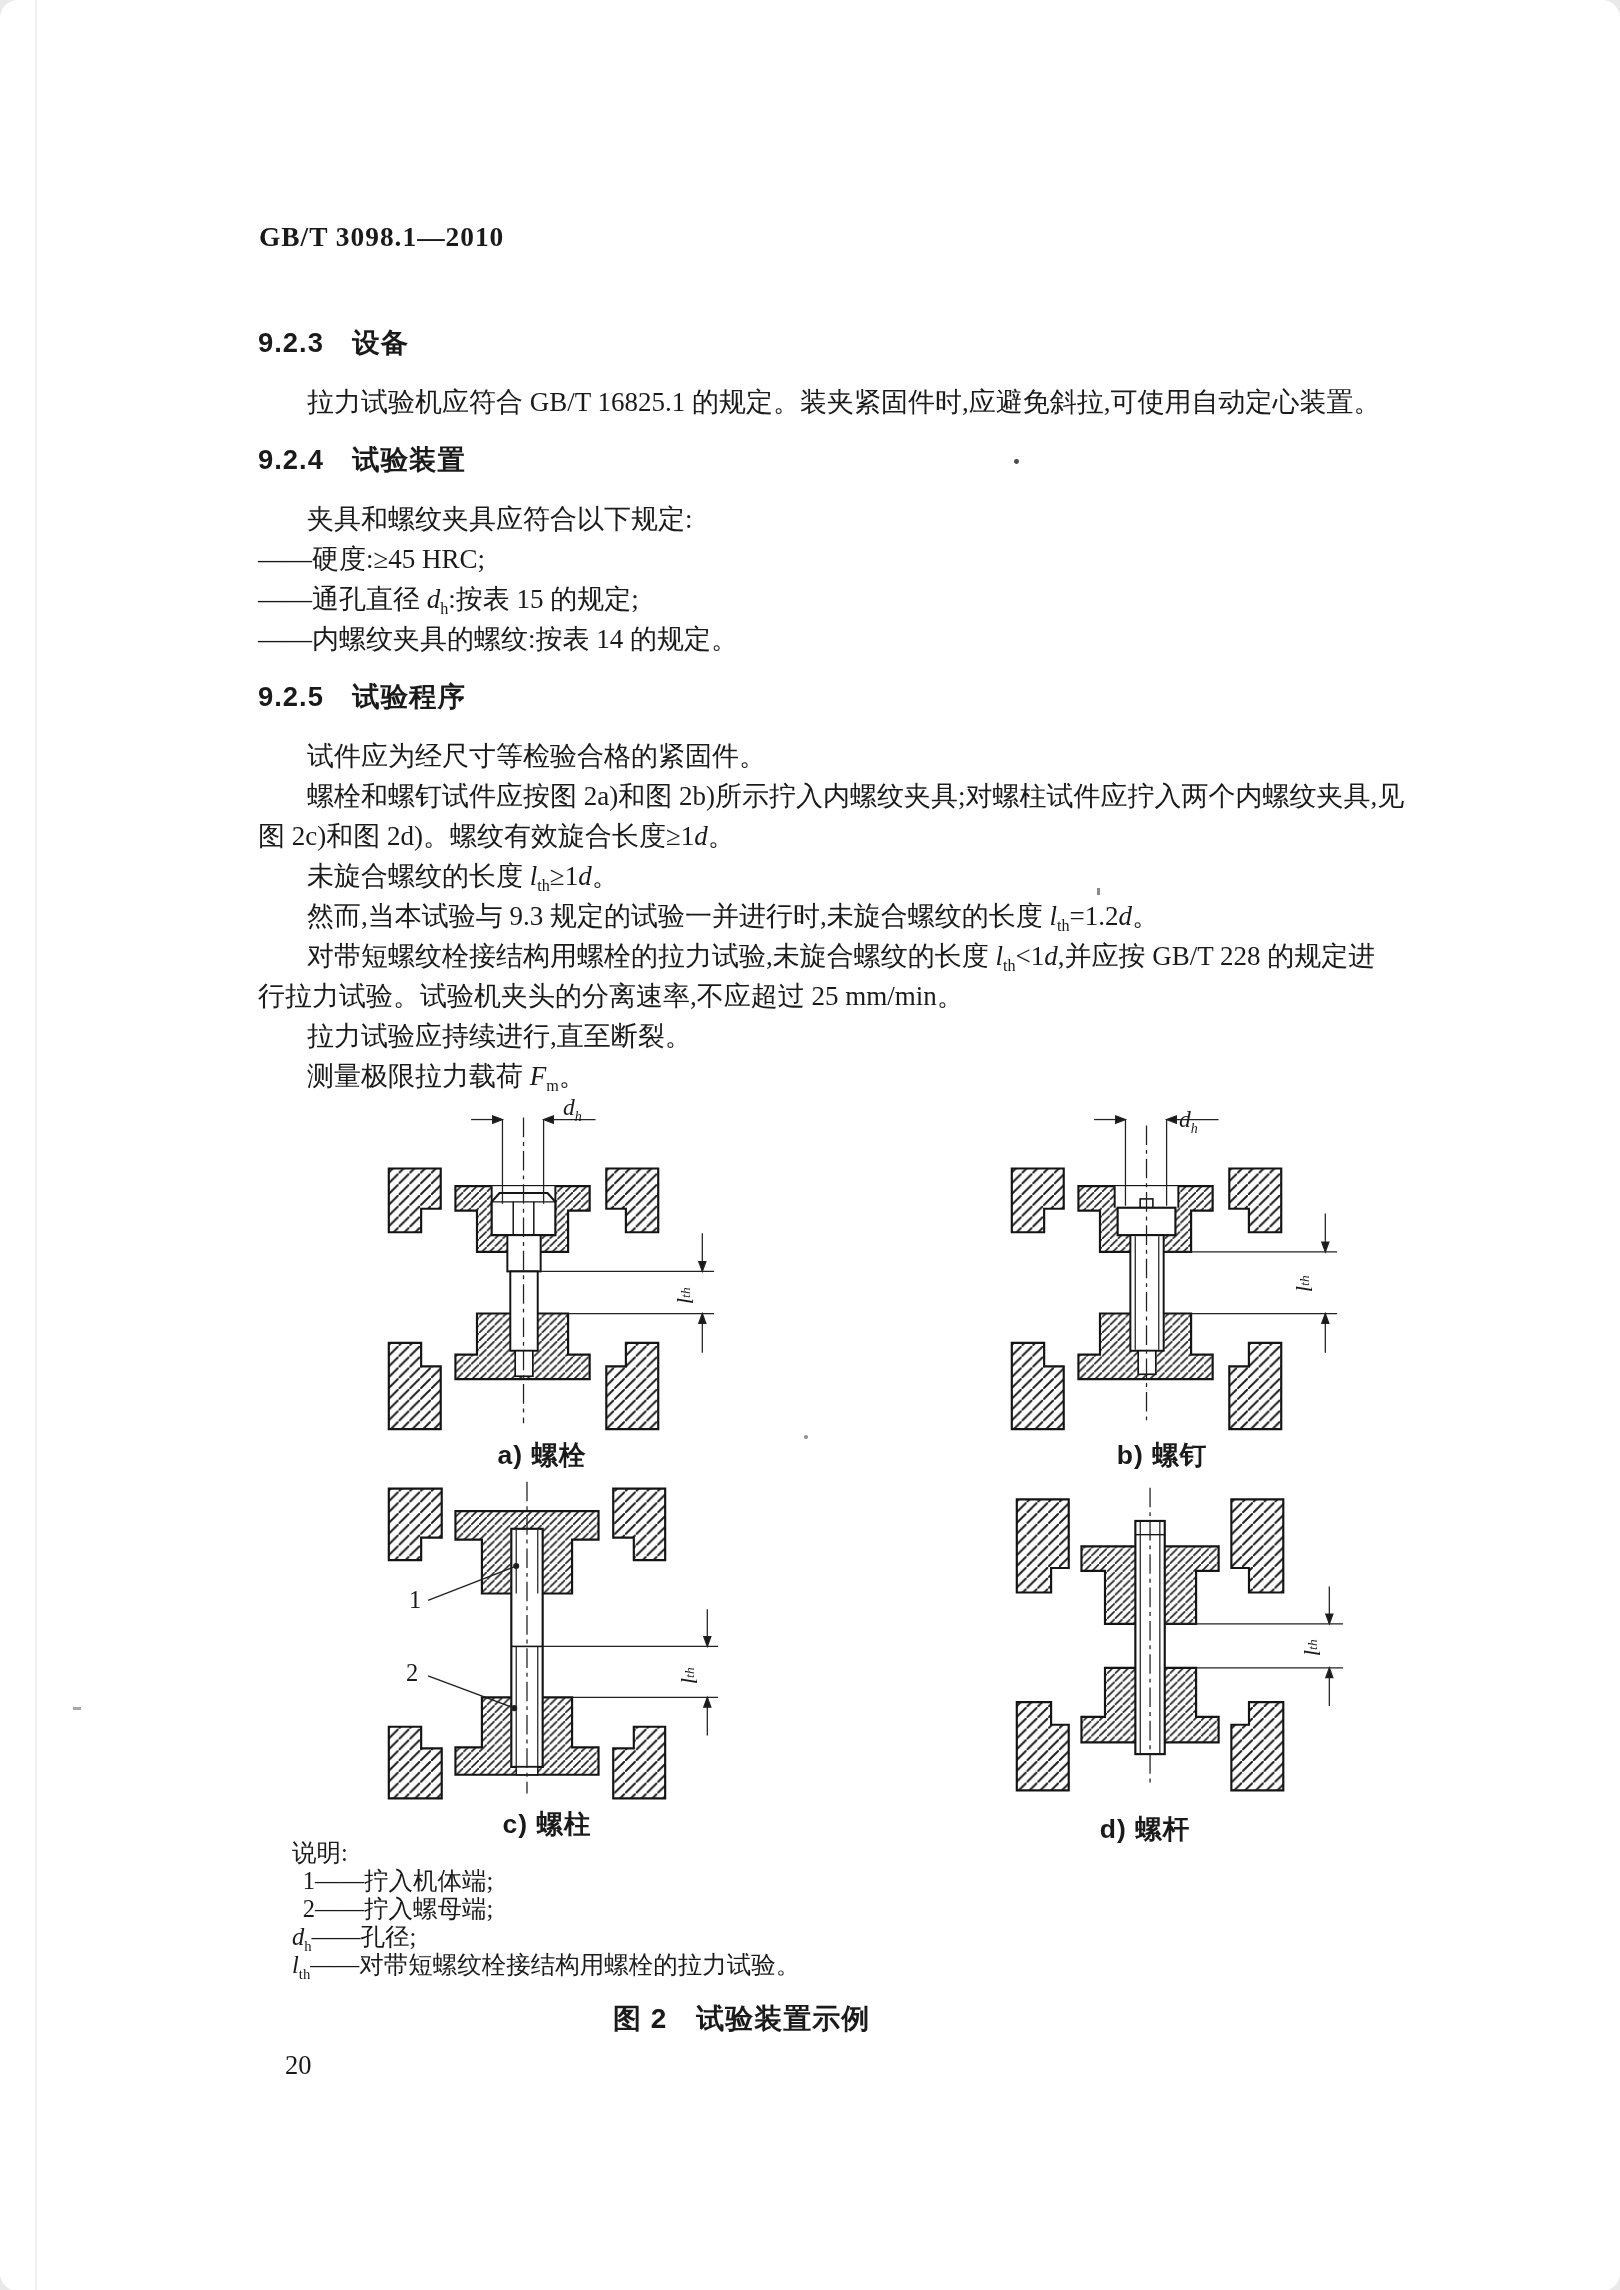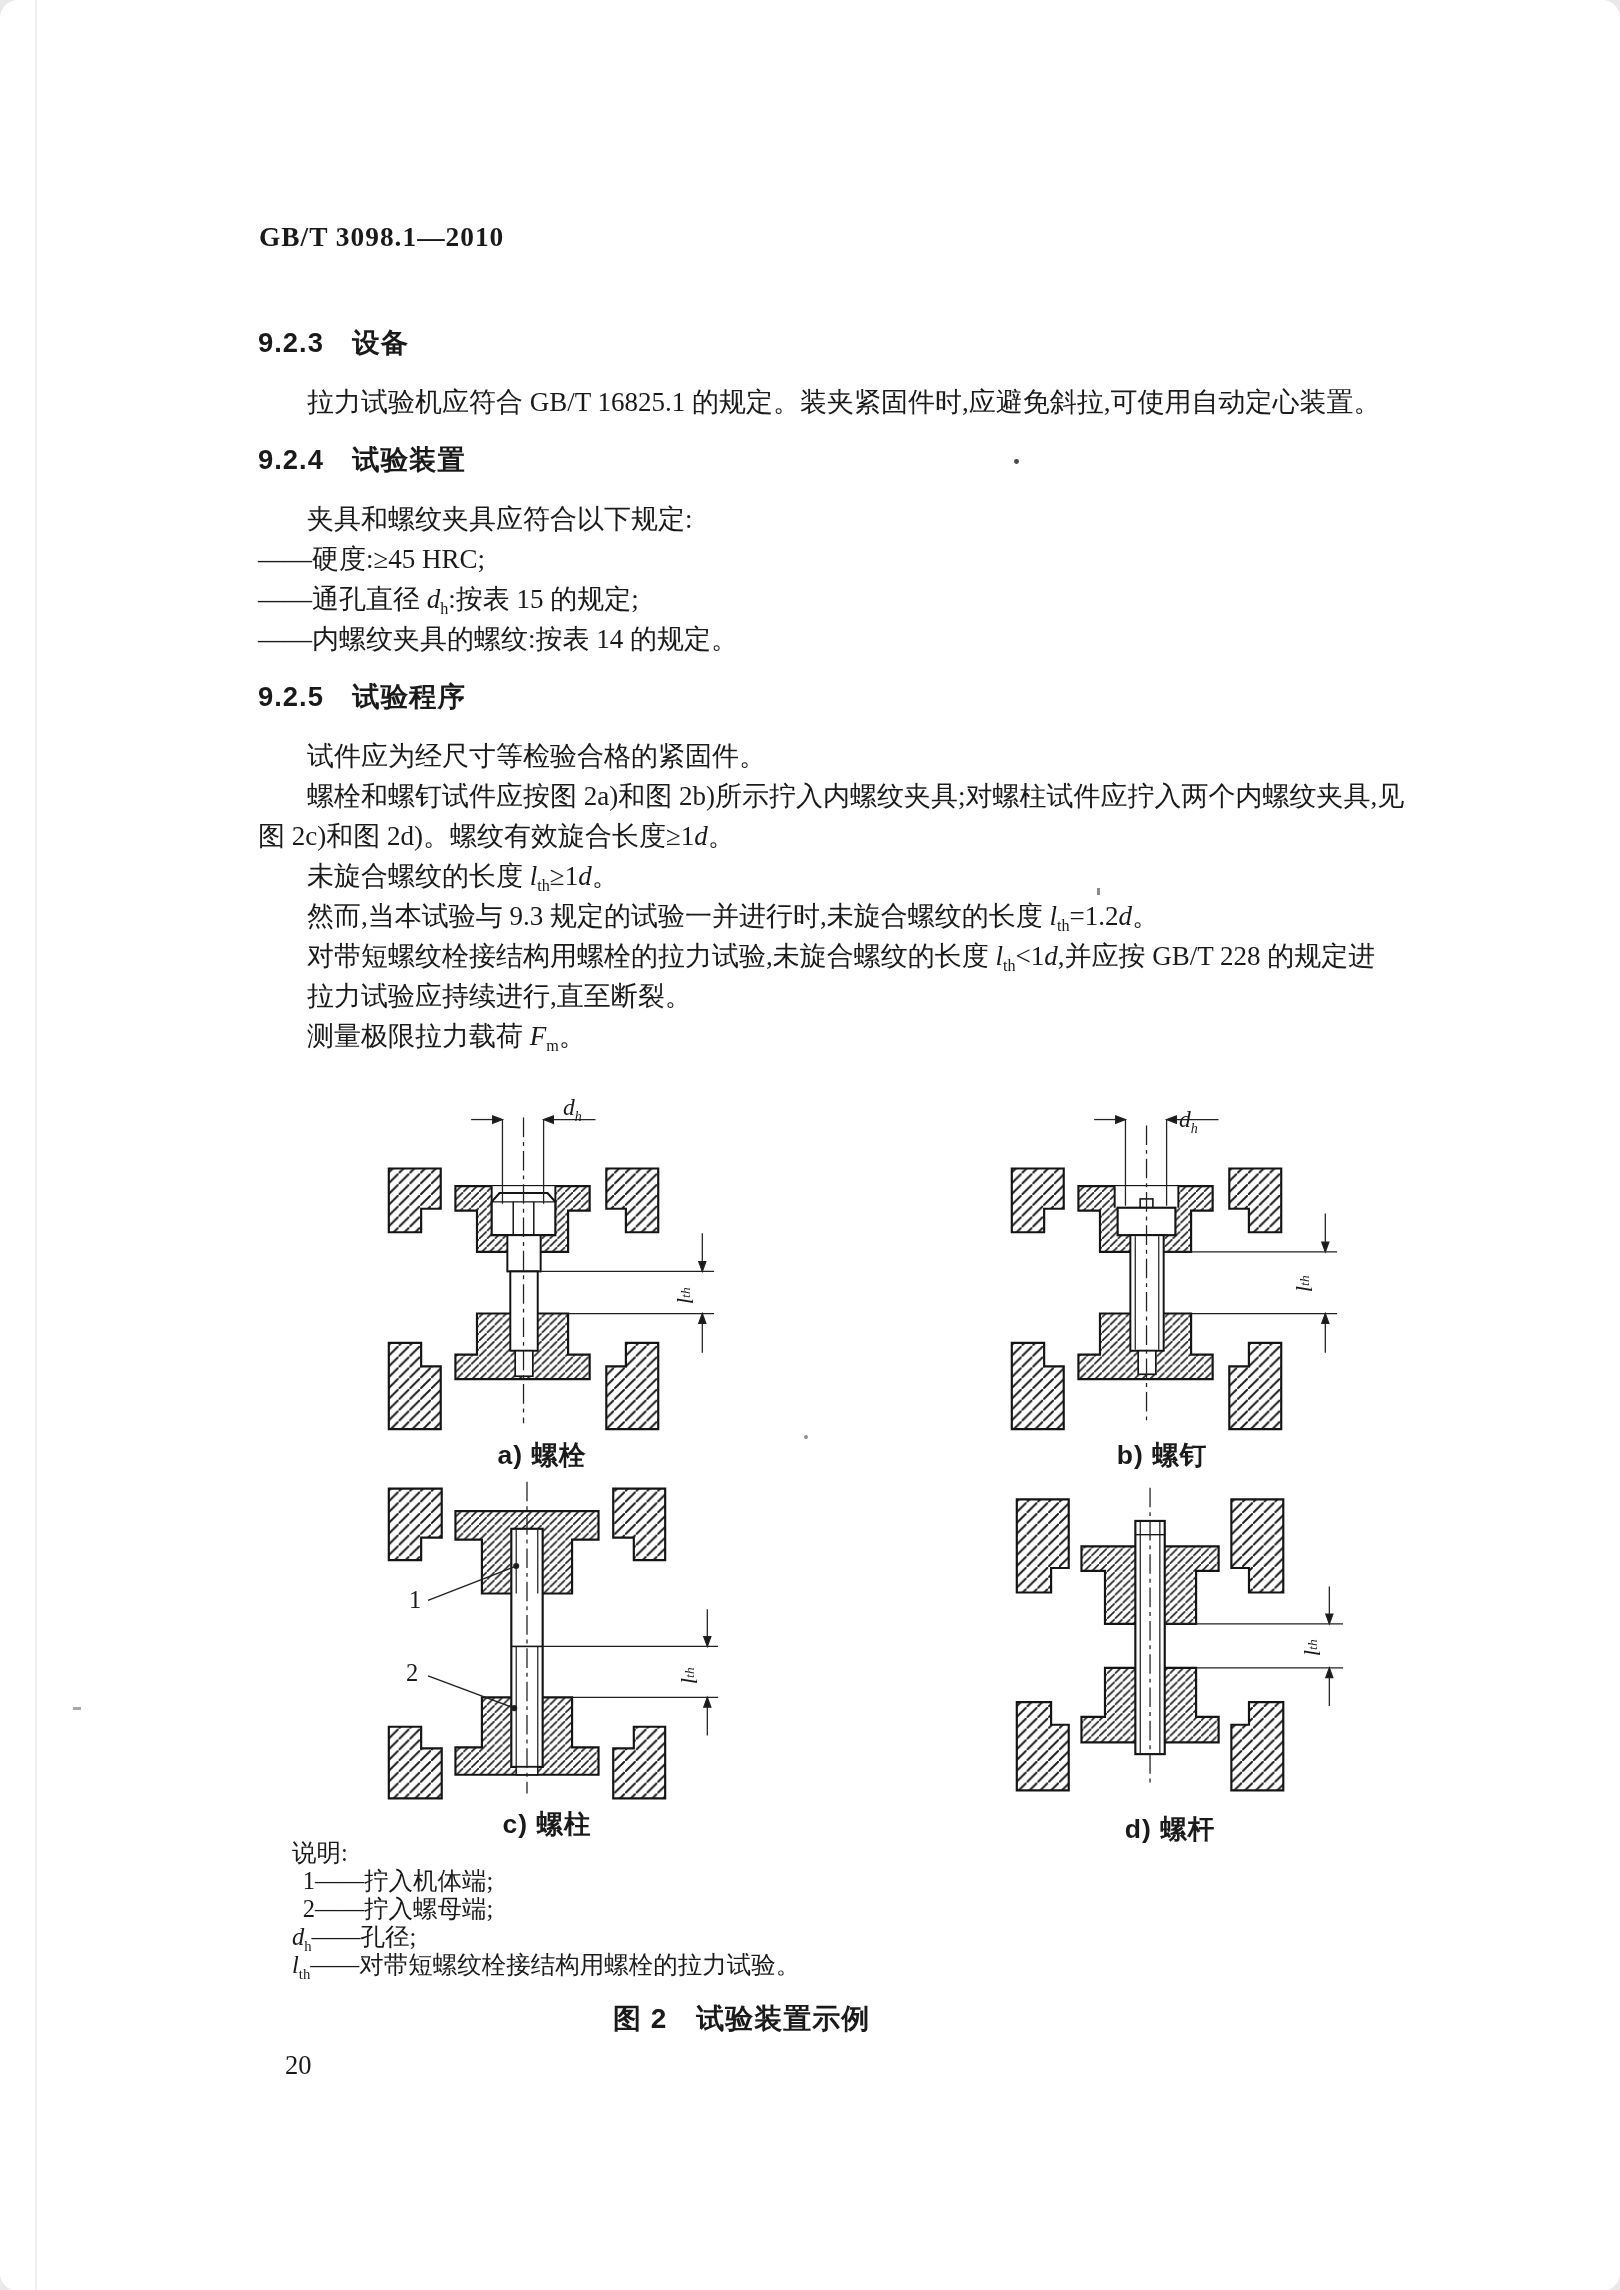--- a/index.html
+++ b/index.html
@@ -42,21 +42,21 @@
     transform:rotate(-90deg);transform-origin:center center;font-size:22.5px;
   }
   .figcallout{position:absolute;font-size:24.5px;font-style:normal;color:#1a1a1a;}
   .subcap{
     position:absolute;width:216px;text-align:center;font-size:26.5px;font-weight:bold;
     font-family:Liberation Sans, sans-serif;letter-spacing:1px;
   }
   #cap-a{left:434px;top:1437px;}
   #cap-b{left:1054px;top:1437px;}
   #cap-c{left:439px;top:1806px;}
-  #cap-d{left:1062px;top:1811px;}
+  #cap-d{left:1037px;top:1811px;}
   
   .legend{position:absolute;left:292px;top:1839px;font-size:24.5px;line-height:28px;}
   .legend .num{padding-left:10.8px;}
   
   .figcaption{
     position:absolute;left:613px;top:2000px;width:490px;text-align:left;
     font-size:28px;font-weight:bold;font-family:"Liberation Sans","DejaVu Sans",sans-serif;
     letter-spacing:1px;
   }
   .pagenum{position:absolute;left:285px;top:2050px;font-size:26.5px;}
@@ -84,20 +84,21 @@
       <div class="line flush"><span>——硬度:≥45 HRC;</span></div>
       <div class="line flush"><span>——通孔直径 </span><i class="var">d</i><sub>h</sub><span>:按表 15 的规定;</span></div>
       <div class="line flush"><span>——内螺纹夹具的螺纹:按表 14 的规定。</span></div>
       <div class="line heading"><span>9.2.5　试验程序</span></div>
       <div class="line para"><span>试件应为经尺寸等检验合格的紧固件。</span></div>
       <div class="line para"><span>螺栓和螺钉试件应按图 2a)和图 2b)所示拧入内螺纹夹具;对螺柱试件应拧入两个内螺纹夹具,见</span></div>
       <div class="line flush"><span>图 2c)和图 2d)。螺纹有效旋合长度≥1</span><i class="var">d</i><span>。</span></div>
       <div class="line para"><span>未旋合螺纹的长度 </span><i class="var">l</i><sub>th</sub><span>≥1</span><i class="var">d</i><span>。</span></div>
       <div class="line para"><span>然而,当本试验与 9.3 规定的试验一并进行时,未旋合螺纹的长度 </span><i class="var">l</i><sub>th</sub><span>=1.2</span><i class="var">d</i><span>。</span></div>
       <div class="line para"><span>对带短螺纹栓接结构用螺栓的拉力试验,未旋合螺纹的长度 </span><i class="var">l</i><sub>th</sub><span>&lt;1</span><i class="var">d</i><span>,并应按 GB/T 228 的规定进</span></div>
+      <div class="line flush"><span>行拉力试验。试验机夹头的分离速率,不应超过 25 mm/min。</span></div>
       <div class="line para"><span>拉力试验应持续进行,直至断裂。</span></div>
       <div class="line para"><span>测量极限拉力载荷 </span><i class="var">F</i><sub>m</sub><span>。</span></div>
     </div>
 
   <svg width="0" height="0" style="position:absolute">
     <defs>
       <pattern id="hatchA" patternUnits="userSpaceOnUse" width="11" height="11">
         <path d="M-2,13 L13,-2" stroke="#1a1a1a" stroke-width="2" fill="none"></path>
       </pattern>
       <pattern id="hatchB" patternUnits="userSpaceOnUse" width="8" height="8">

